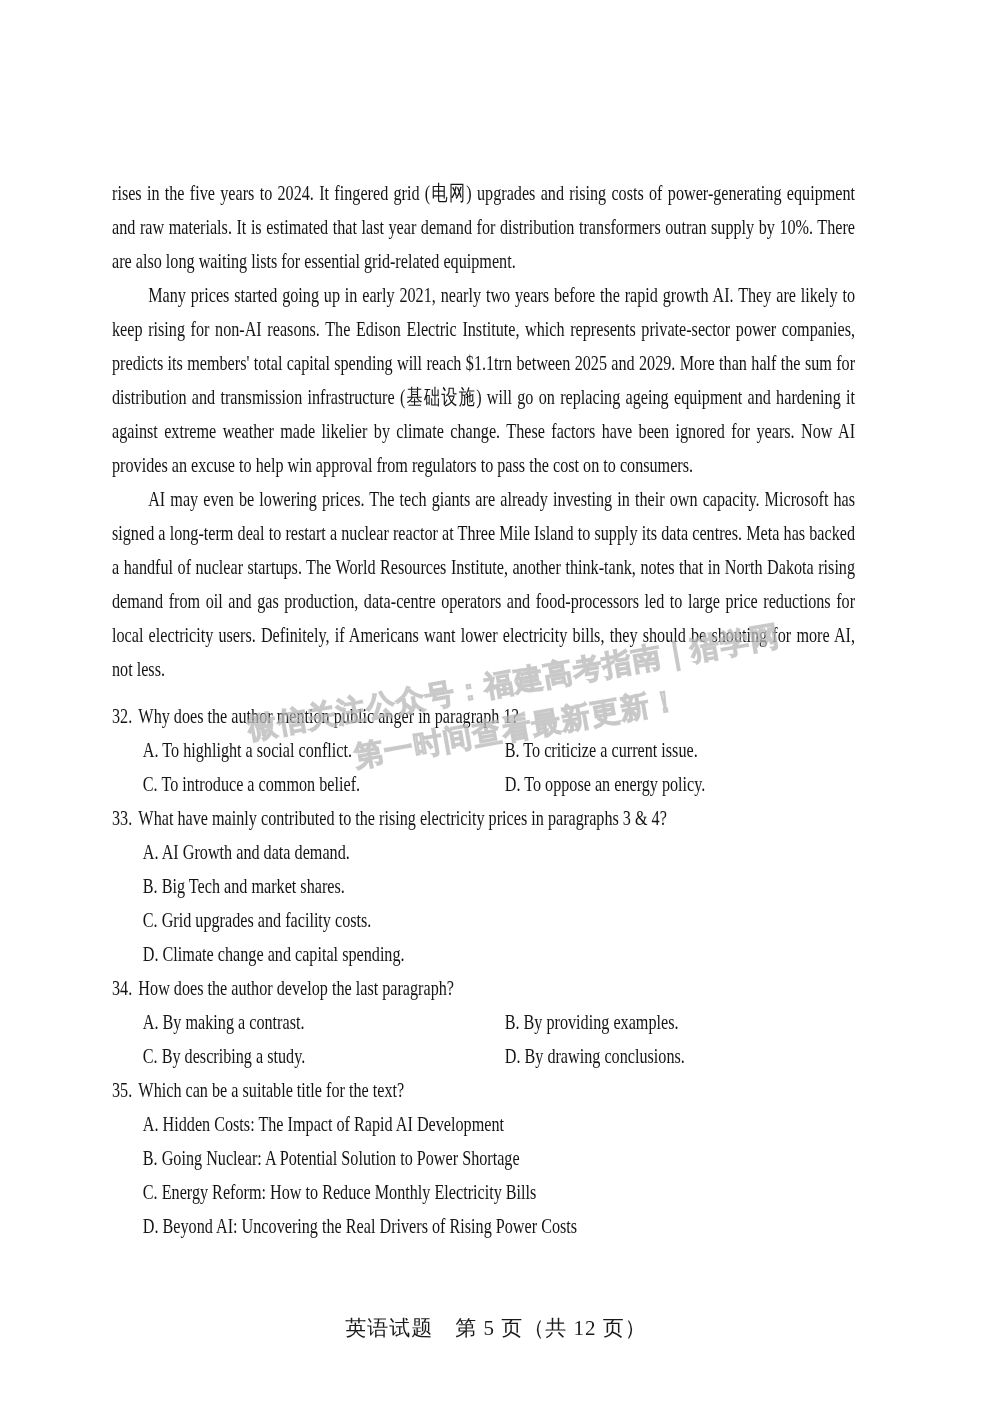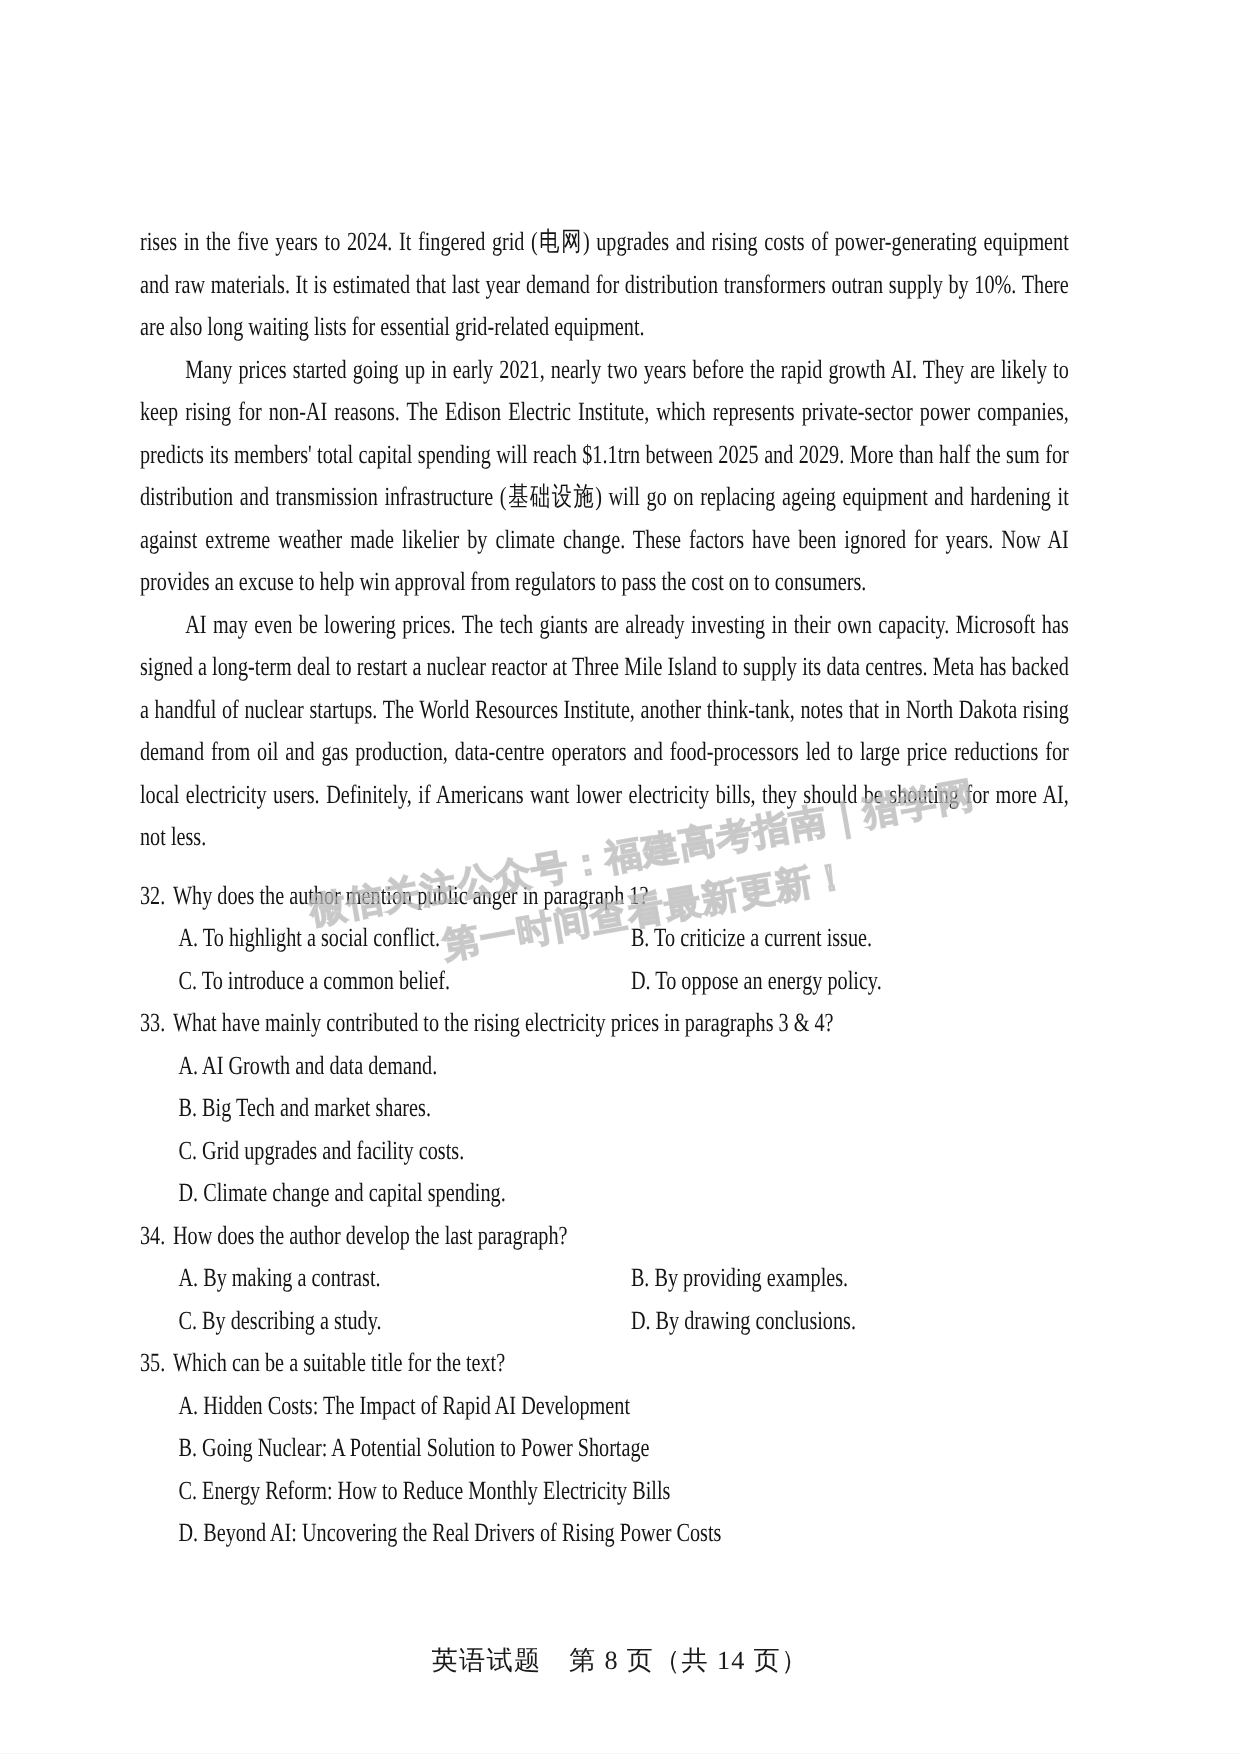--- a/index.html
+++ b/index.html
@@ -134,15 +134,15 @@
       </div>
 
     </div>
   </div>
 
   <div class="watermark">
     <div>微信关注公众号：福建高考指南｜猎学网</div>
     <div class="wm-line2">第一时间查看最新更新！</div>
   </div>
 
-  <div class="footer">英语试题　第 8 页（共 14 页）</div>
+  <div class="footer">英语试题　第 5 页（共 12 页）</div>
 
 </div>
 
 </body></html>

